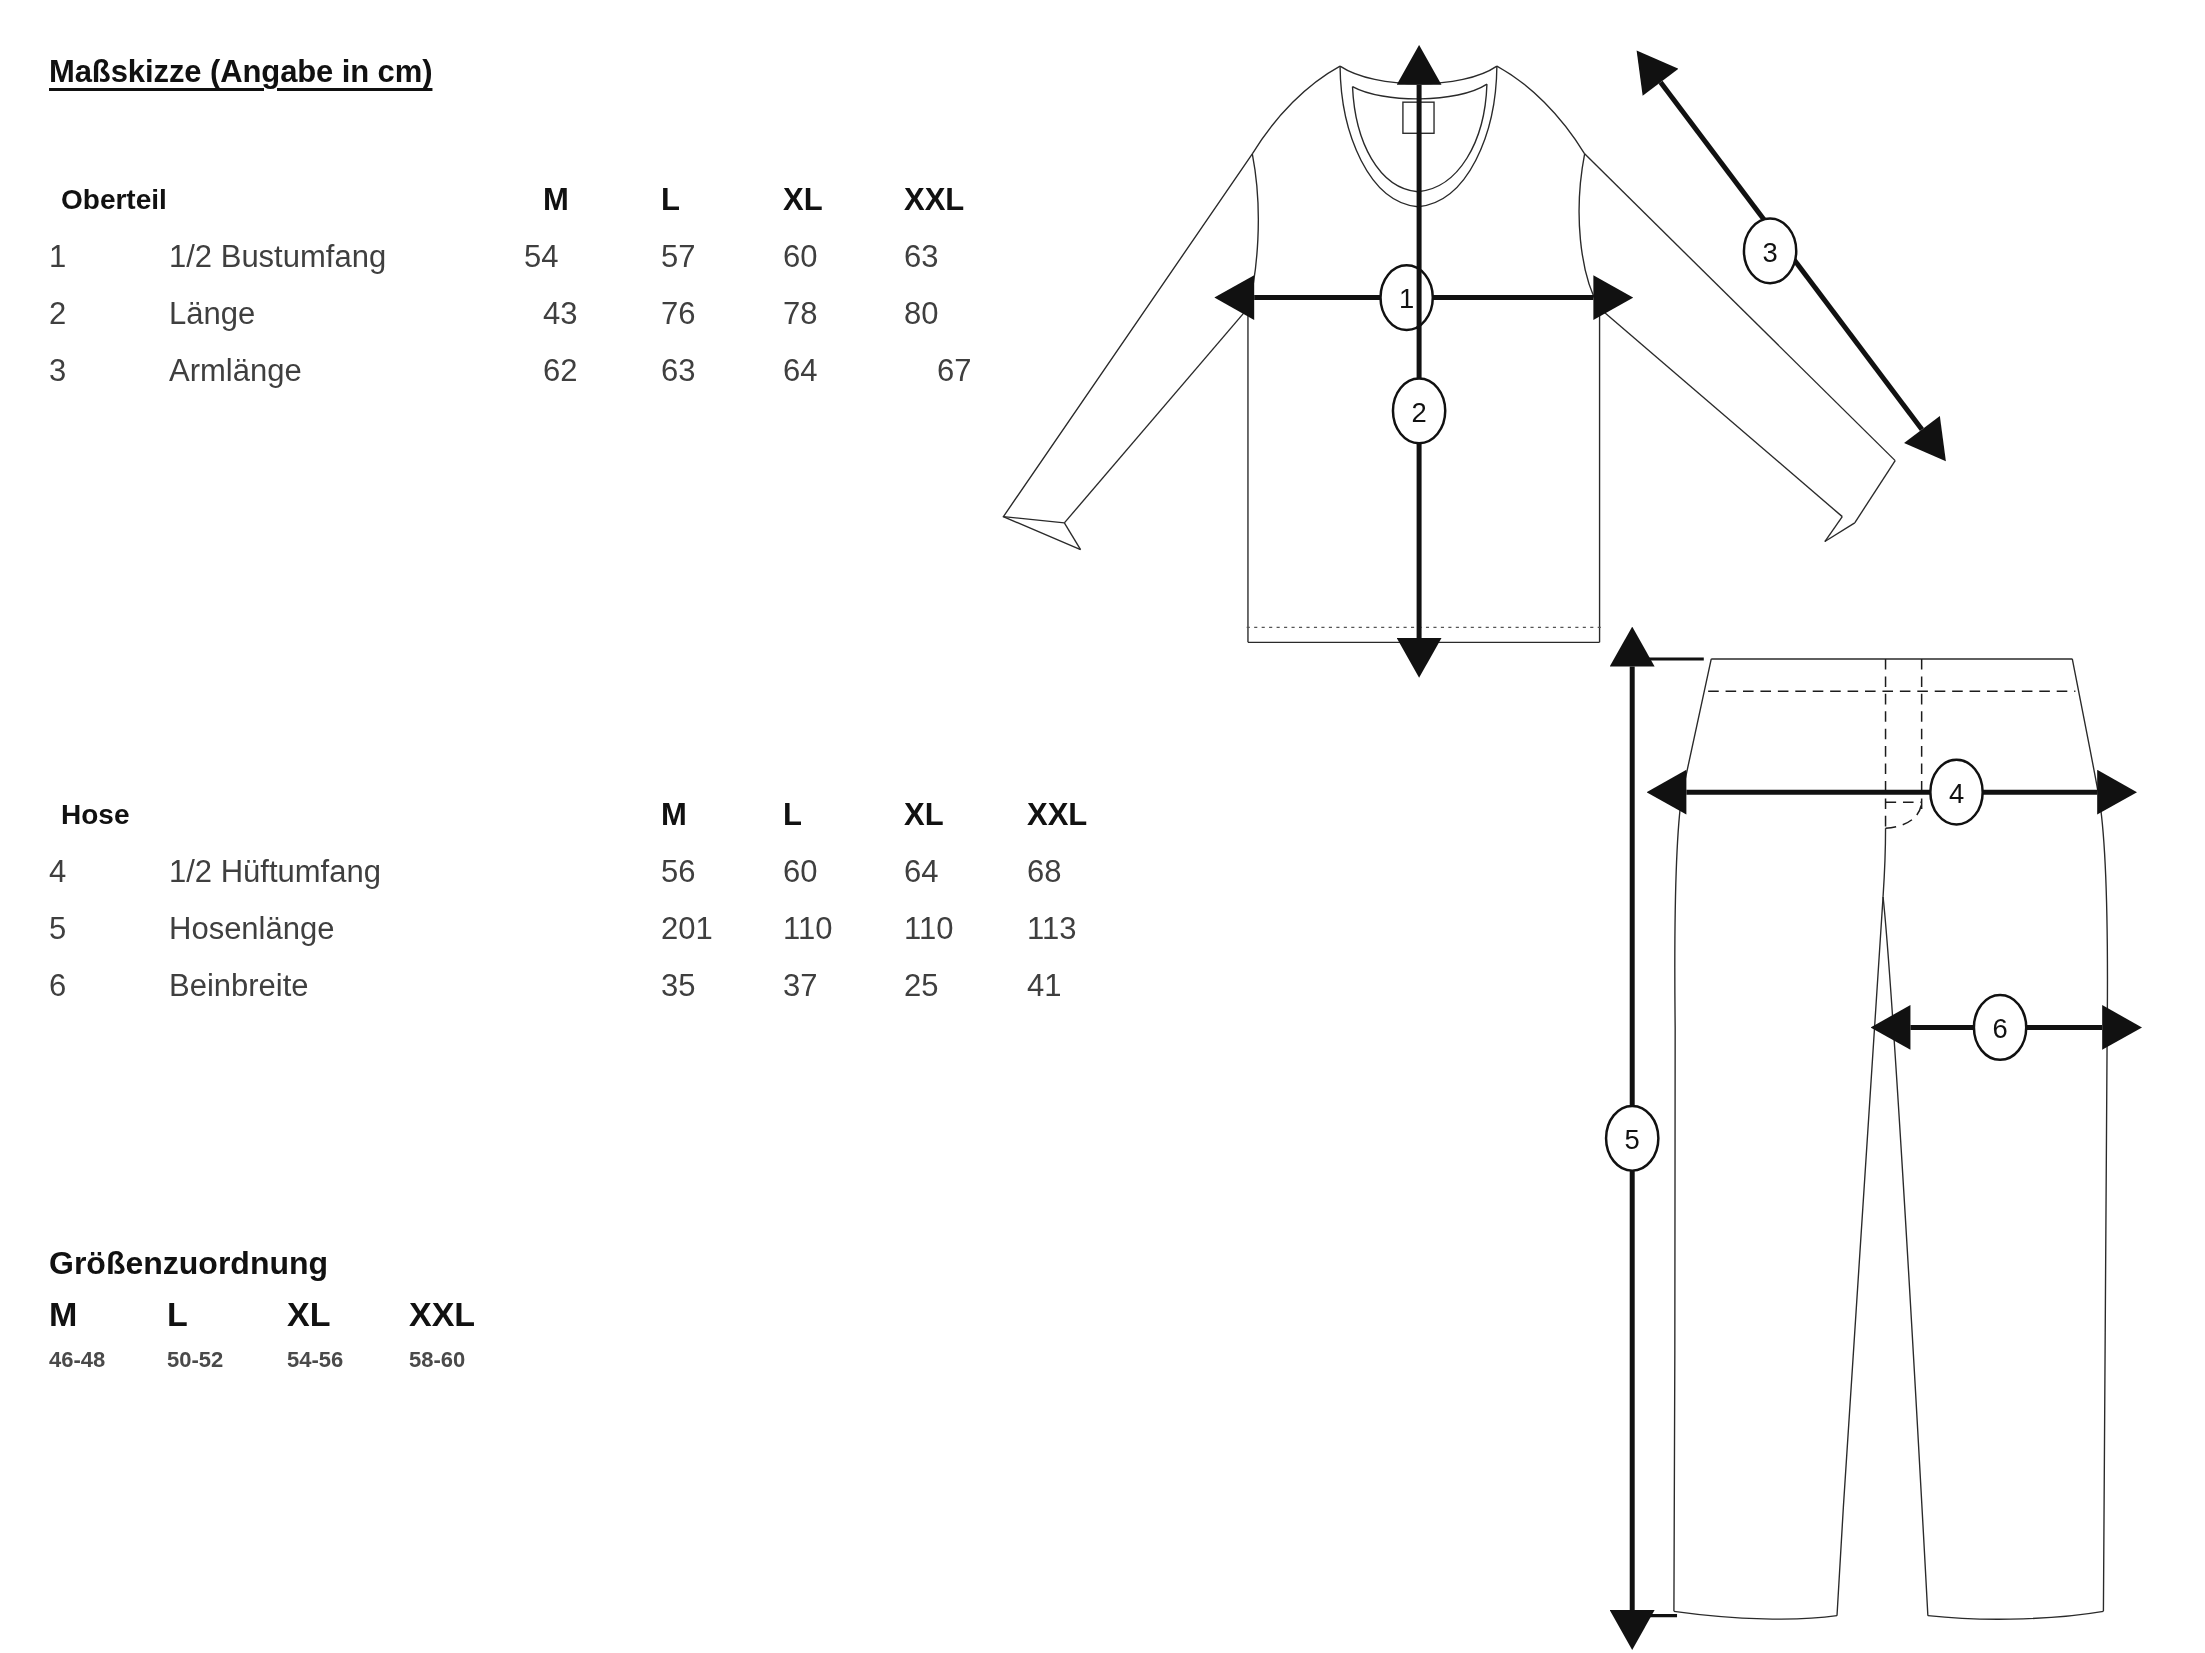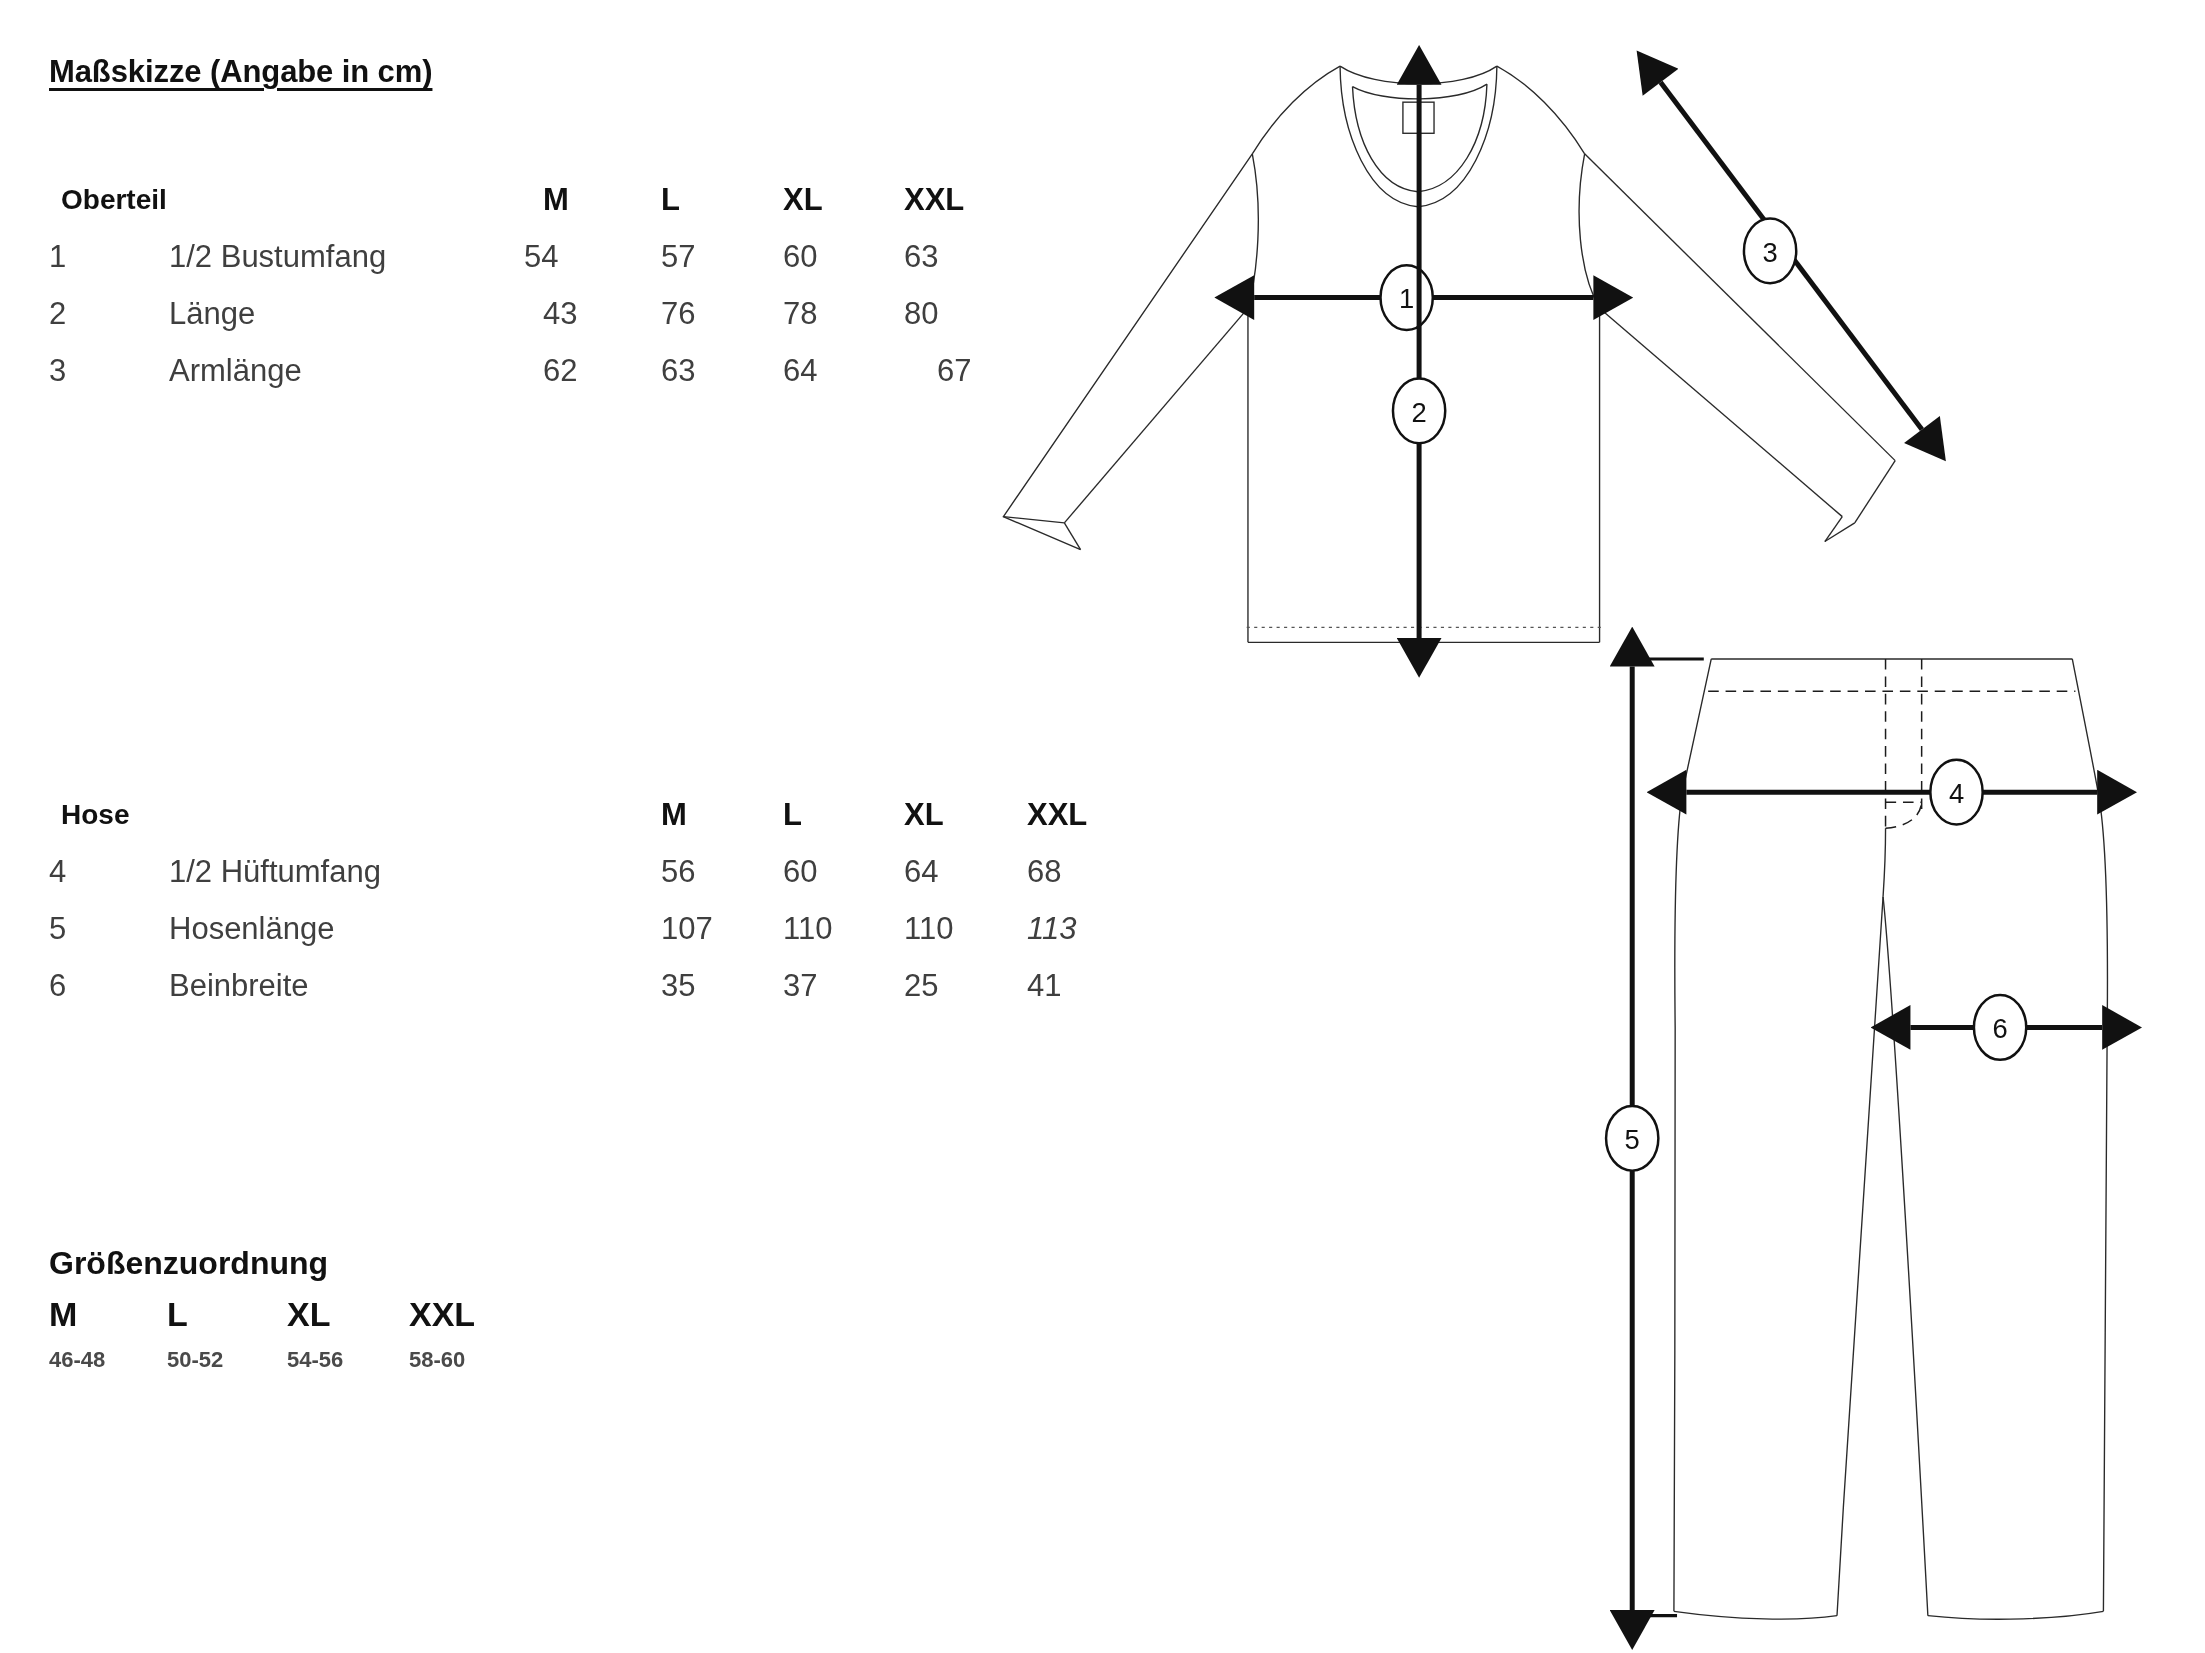--- a/index.html
+++ b/index.html
@@ -113,24 +113,24 @@
       <span class="cell" style="left:49px;">4</span>
       <span class="cell" style="left:169px;">1/2 Hüftumfang</span>
       <span class="cell" style="left:661px;">56</span>
       <span class="cell" style="left:783px;">60</span>
       <span class="cell" style="left:904px;">64</span>
       <span class="cell" style="left:1027px;">68</span>
     </div>
     <div class="row">
       <span class="cell" style="left:49px;">5</span>
       <span class="cell" style="left:169px;">Hosenlänge</span>
-      <span class="cell" style="left:661px;">107</span>
+      <span class="cell" style="left:661px;">201</span>
       <span class="cell" style="left:783px;">110</span>
       <span class="cell" style="left:904px;">110</span>
-      <span class="cell" style="left:1027px;font-style:italic;">113</span>
+      <span class="cell" style="left:1027px;">113</span>
     </div>
     <div class="row">
       <span class="cell" style="left:49px;">6</span>
       <span class="cell" style="left:169px;">Beinbreite</span>
       <span class="cell" style="left:661px;">35</span>
       <span class="cell" style="left:783px;">37</span>
       <span class="cell" style="left:904px;">25</span>
       <span class="cell" style="left:1027px;">41</span>
     </div>
   </div>

